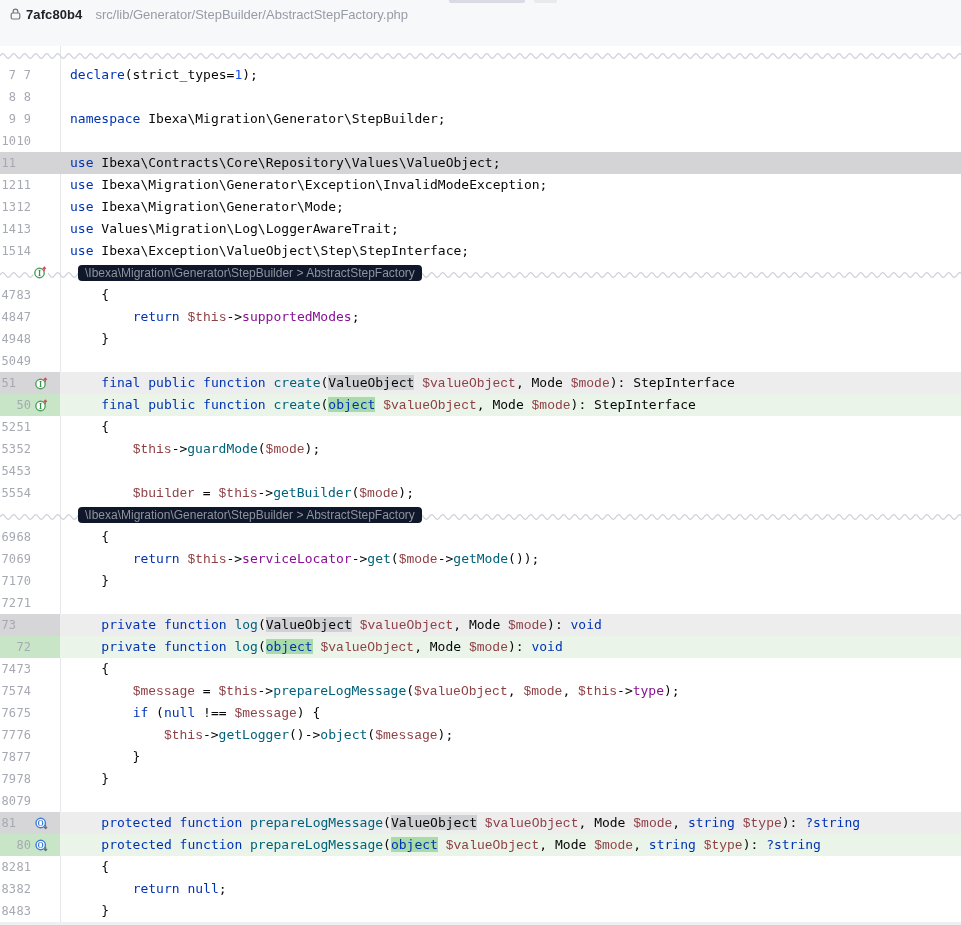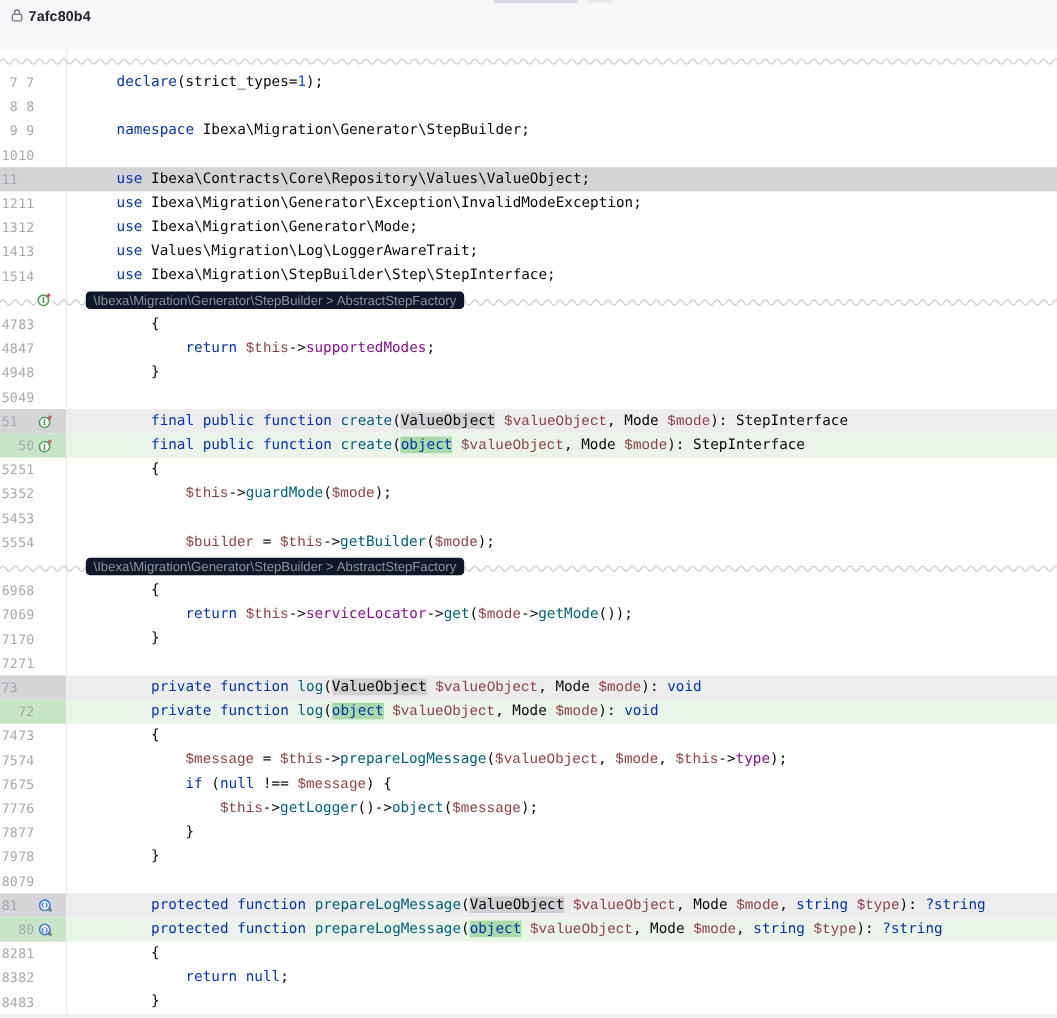--- a/index.html
+++ b/index.html
@@ -20,21 +20,21 @@
   
   #diff{position:relative;width:961px;}
   .gutter-divider{position:absolute;left:60px;top:0;bottom:0;width:1px;background:#E5E7EA;}
   .row{position:relative;display:flex;height:22px;line-height:22px;
        font-family:"DejaVu Sans Mono","Liberation Mono",monospace;font-size:13px;}
   .ln{flex:none;text-align:right;color:var(--lnum,#A6A9B1);font-size:12px;white-space:pre;}
   .ln.old{width:16px;}
   .ln.new{width:15px;}
   .iconslot{flex:none;width:29px;display:flex;align-items:center;padding-left:3px;box-sizing:border-box;}
   .gicon{display:flex;align-items:center;}
-  .code{flex:1;white-space:pre;color:var(--plain,#080808);padding-left:10px;overflow:hidden;margin-left:36px;}
+  .code{flex:1;white-space:pre;color:var(--plain,#080808);padding-left:10px;overflow:hidden;}
 
   .k{color:var(--kw,#0033B3);}
   .f{color:var(--fn,#00627A);}
   .v{color:var(--var,#8F4045);font-family:Liberation Mono, monospace;}
   .d{color:var(--field,#871094);}
   .n{color:var(--num,#1750EB);}
   .p{color:var(--plain,#080808);}
 
   .row.del{background:var(--del-full,#D4D4D6);}
   .row.delmod{background:linear-gradient(to right,var(--del-gutter,#D6D6D8) 60px,var(--del-line,#EDEDEE) 60px);}
@@ -61,20 +61,21 @@
 
   <header>
     <div class="commit-line">
       <span class="lock">
         <svg width="11" height="12" viewBox="0 0 11 12">
             <rect x="1.2" y="5" width="8.6" height="6" rx="1.4" fill="none" stroke="#70757F" stroke-width="1.2"></rect>
             <path d="M3.2 5 V3.4 a2.3 2.3 0 0 1 4.6 0 V5" fill="none" stroke="#70757F" stroke-width="1.2"></path>
           </svg>
       </span>
       <span class="hash">7afc80b4</span>
+      <span class="path">src/lib/Generator/StepBuilder/AbstractStepFactory.php</span>
     </div>
   </header>
 
   <div id="diff">
     <div class="gutter-divider"></div>
   <div class="row sep sep-top">
         <svg class="wave" width="961" height="10">
           <path d="M0 6 q2.75 -4.6 5.5 0 t5.5 0 t5.5 0 t5.5 0 t5.5 0 t5.5 0 t5.5 0 t5.5 0 t5.5 0 t5.5 0 t5.5 0 t5.5 0 t5.5 0 t5.5 0 t5.5 0 t5.5 0 t5.5 0 t5.5 0 t5.5 0 t5.5 0 t5.5 0 t5.5 0 t5.5 0 t5.5 0 t5.5 0 t5.5 0 t5.5 0 t5.5 0 t5.5 0 t5.5 0 t5.5 0 t5.5 0 t5.5 0 t5.5 0 t5.5 0 t5.5 0 t5.5 0 t5.5 0 t5.5 0 t5.5 0 t5.5 0 t5.5 0 t5.5 0 t5.5 0 t5.5 0 t5.5 0 t5.5 0 t5.5 0 t5.5 0 t5.5 0 t5.5 0 t5.5 0 t5.5 0 t5.5 0 t5.5 0 t5.5 0 t5.5 0 t5.5 0 t5.5 0 t5.5 0 t5.5 0 t5.5 0 t5.5 0 t5.5 0 t5.5 0 t5.5 0 t5.5 0 t5.5 0 t5.5 0 t5.5 0 t5.5 0 t5.5 0 t5.5 0 t5.5 0 t5.5 0 t5.5 0 t5.5 0 t5.5 0 t5.5 0 t5.5 0 t5.5 0 t5.5 0 t5.5 0 t5.5 0 t5.5 0 t5.5 0 t5.5 0 t5.5 0 t5.5 0 t5.5 0 t5.5 0 t5.5 0 t5.5 0 t5.5 0 t5.5 0 t5.5 0 t5.5 0 t5.5 0 t5.5 0 t5.5 0 t5.5 0 t5.5 0 t5.5 0 t5.5 0 t5.5 0 t5.5 0 t5.5 0 t5.5 0 t5.5 0 t5.5 0 t5.5 0 t5.5 0 t5.5 0 t5.5 0 t5.5 0 t5.5 0 t5.5 0 t5.5 0 t5.5 0 t5.5 0 t5.5 0 t5.5 0 t5.5 0 t5.5 0 t5.5 0 t5.5 0 t5.5 0 t5.5 0 t5.5 0 t5.5 0 t5.5 0 t5.5 0 t5.5 0 t5.5 0 t5.5 0 t5.5 0 t5.5 0 t5.5 0 t5.5 0 t5.5 0 t5.5 0 t5.5 0 t5.5 0 t5.5 0 t5.5 0 t5.5 0 t5.5 0 t5.5 0 t5.5 0 t5.5 0 t5.5 0 t5.5 0 t5.5 0 t5.5 0 t5.5 0 t5.5 0 t5.5 0 t5.5 0 t5.5 0 t5.5 0 t5.5 0 t5.5 0 t5.5 0 t5.5 0 t5.5 0 t5.5 0 t5.5 0 t5.5 0 t5.5 0 t5.5 0 t5.5 0 t5.5 0 t5.5 0 t5.5 0 t5.5 0 t5.5 0" fill="none" stroke="#CBCED6" stroke-width="1.2"></path>
         </svg>
       </div>
@@ -123,21 +124,21 @@
       <div class="row ">
         <span class="ln old">14</span>
         <span class="ln new">13</span>
         <span class="iconslot"></span>
         <div class="code"><span class="k">use</span><span class="p"> Values\Migration\Log\LoggerAwareTrait;</span></div>
       </div>
       <div class="row ">
         <span class="ln old">15</span>
         <span class="ln new">14</span>
         <span class="iconslot"></span>
-        <div class="code"><span class="k">use</span><span class="p"> Ibexa\Migration\StepBuilder\Step\StepInterface;</span></div>
+        <div class="code"><span class="k">use</span><span class="p"> Ibexa\Exception\ValueObject\Step\StepInterface;</span></div>
       </div>
       <div class="row sep">
         <svg class="wave" width="961" height="10">
           <path d="M0 6 q2.75 -4.6 5.5 0 t5.5 0 t5.5 0 t5.5 0 t5.5 0 t5.5 0 t5.5 0 t5.5 0 t5.5 0 t5.5 0 t5.5 0 t5.5 0 t5.5 0 t5.5 0 t5.5 0 t5.5 0 t5.5 0 t5.5 0 t5.5 0 t5.5 0 t5.5 0 t5.5 0 t5.5 0 t5.5 0 t5.5 0 t5.5 0 t5.5 0 t5.5 0 t5.5 0 t5.5 0 t5.5 0 t5.5 0 t5.5 0 t5.5 0 t5.5 0 t5.5 0 t5.5 0 t5.5 0 t5.5 0 t5.5 0 t5.5 0 t5.5 0 t5.5 0 t5.5 0 t5.5 0 t5.5 0 t5.5 0 t5.5 0 t5.5 0 t5.5 0 t5.5 0 t5.5 0 t5.5 0 t5.5 0 t5.5 0 t5.5 0 t5.5 0 t5.5 0 t5.5 0 t5.5 0 t5.5 0 t5.5 0 t5.5 0 t5.5 0 t5.5 0 t5.5 0 t5.5 0 t5.5 0 t5.5 0 t5.5 0 t5.5 0 t5.5 0 t5.5 0 t5.5 0 t5.5 0 t5.5 0 t5.5 0 t5.5 0 t5.5 0 t5.5 0 t5.5 0 t5.5 0 t5.5 0 t5.5 0 t5.5 0 t5.5 0 t5.5 0 t5.5 0 t5.5 0 t5.5 0 t5.5 0 t5.5 0 t5.5 0 t5.5 0 t5.5 0 t5.5 0 t5.5 0 t5.5 0 t5.5 0 t5.5 0 t5.5 0 t5.5 0 t5.5 0 t5.5 0 t5.5 0 t5.5 0 t5.5 0 t5.5 0 t5.5 0 t5.5 0 t5.5 0 t5.5 0 t5.5 0 t5.5 0 t5.5 0 t5.5 0 t5.5 0 t5.5 0 t5.5 0 t5.5 0 t5.5 0 t5.5 0 t5.5 0 t5.5 0 t5.5 0 t5.5 0 t5.5 0 t5.5 0 t5.5 0 t5.5 0 t5.5 0 t5.5 0 t5.5 0 t5.5 0 t5.5 0 t5.5 0 t5.5 0 t5.5 0 t5.5 0 t5.5 0 t5.5 0 t5.5 0 t5.5 0 t5.5 0 t5.5 0 t5.5 0 t5.5 0 t5.5 0 t5.5 0 t5.5 0 t5.5 0 t5.5 0 t5.5 0 t5.5 0 t5.5 0 t5.5 0 t5.5 0 t5.5 0 t5.5 0 t5.5 0 t5.5 0 t5.5 0 t5.5 0 t5.5 0 t5.5 0 t5.5 0 t5.5 0 t5.5 0 t5.5 0 t5.5 0 t5.5 0 t5.5 0 t5.5 0 t5.5 0 t5.5 0 t5.5 0" fill="none" stroke="#CBCED6" stroke-width="1.2"></path>
         </svg>
         <span class="gicon">
           <svg width="15" height="15" viewBox="0 0 15 15">
             <circle cx="6.5" cy="8" r="4.7" fill="#fff" stroke="#4EA15C" stroke-width="1.4"></circle>
             <text x="6.5" y="10.8" text-anchor="middle" font-size="8" font-weight="bold" fill="#3E8E4B" font-family="Liberation Serif,serif">I</text>
             <path d="M11.3 6.2 L11.3 2.3 M9.7 3.9 L11.3 2.2 L12.9 3.9" fill="none" stroke="#D64F57" stroke-width="1.2"></path>

